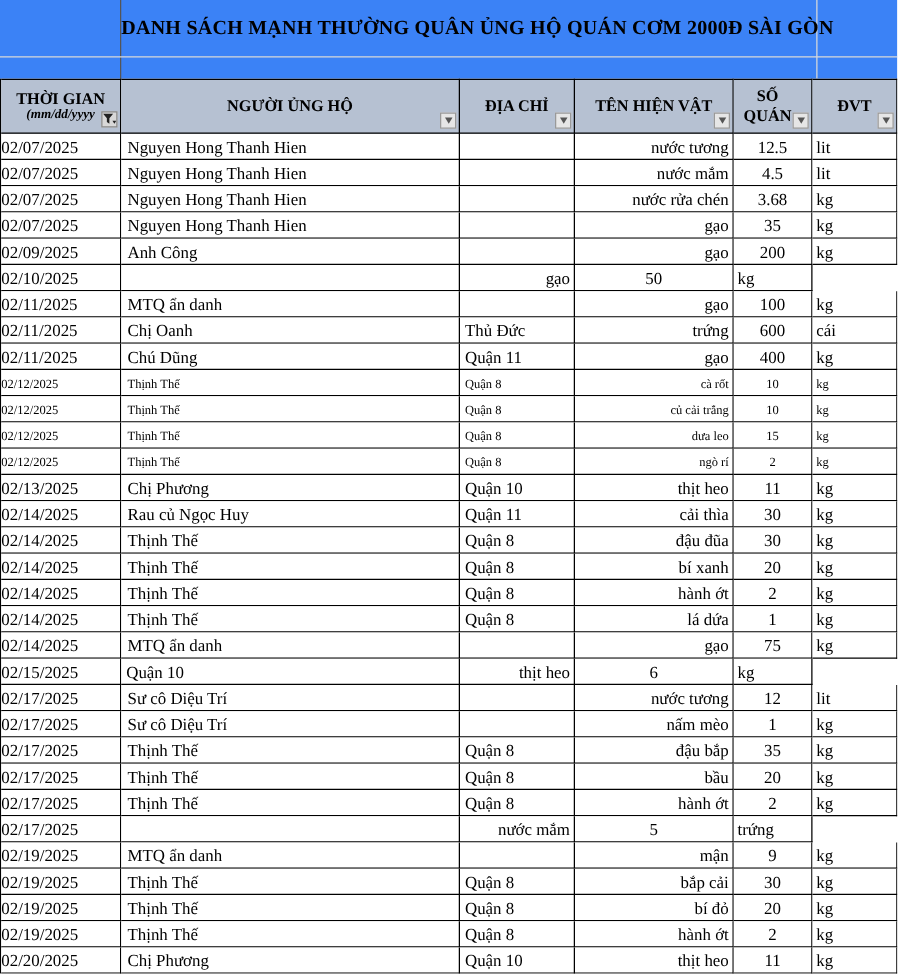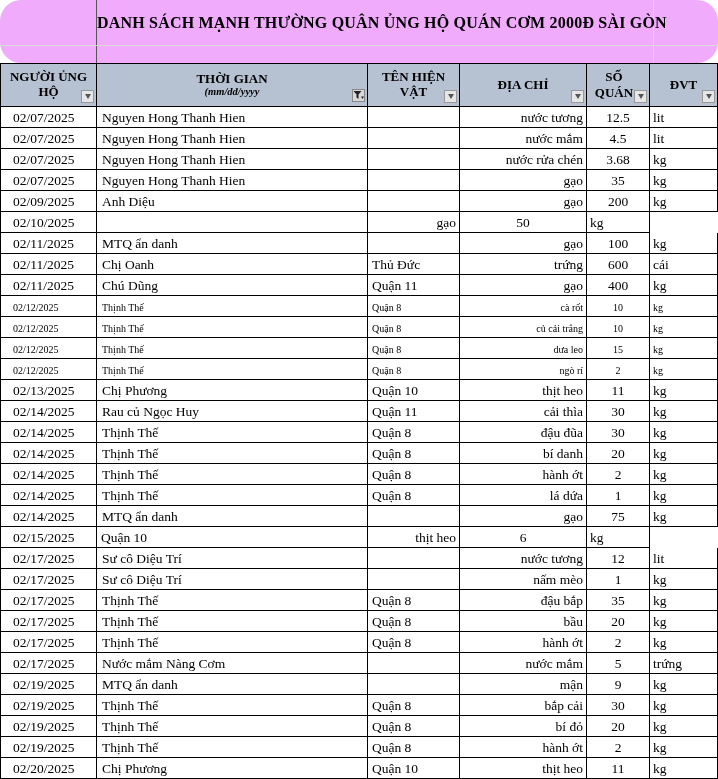--- a/index.html
+++ b/index.html
@@ -1,21 +1,21 @@
 <!DOCTYPE html>
 <html><head>
 <meta charset="utf-8">
 <style>
   * { margin:0; padding:0; box-sizing:border-box; }
   html,body { background:#fff; }
   body { font-family:"Liberation Serif","DejaVu Serif",serif; color:#000; }
   .screen { position:relative; width:718px; height:779px; background:#fff; overflow:hidden; }
 
   
-  .top-area { position:relative; width:718px; height:63px; background:#f0abfc;border-radius:21px; }
+  .top-area { position:relative; width:718px; height:63px; background:#3b82f6; }
   .gridline-h { position:absolute; left:0; top:45px; width:718px; height:1px; background:#d9d9d9; }
   .gridline-v { position:absolute; left:653px; top:0; width:1px; height:63px; background:#d9d9d9; }
   .title-divider { position:absolute; left:96px; top:0; width:1px; height:63px; background:#555; }
   .sheet-title { position:absolute; left:97px; top:14px; width:558px; text-align:center;
                  font-weight:bold; font-size:16px; letter-spacing:.2px; white-space:nowrap; }
 
   
   .table { position:absolute; left:0; top:63px; width:718px; border-left:1px solid #000; }
   .hrow, .drow { display:grid; grid-template-columns:96px 271px 92px 127px 63px 68px; }
   .hrow { height:44px; }
@@ -28,21 +28,21 @@
   .dd-btn .arr { width:0; height:0; border-left:3.5px solid transparent; border-right:3.5px solid transparent;
                  border-top:5px solid #555; }
   .filter-btn { position:absolute; right:2px; bottom:4px; width:13px; height:13px; background:#d8d8d8;
                 border:1px solid #888; display:flex; align-items:center; justify-content:center; cursor:pointer; }
 
   .drow { height:21px; }
   .dcell { border-right:1px solid #000; border-bottom:1px solid #000; background:#fff;
            display:flex; align-items:flex-end; font-size:13.5px; line-height:1.05;
            padding-bottom:2px; overflow:hidden; white-space:nowrap; }
   .drow.small .dcell { font-size:10px; padding-bottom:3px; }
-  .c-date    { padding-left:12px; }
+  .c-date    { padding-left:0; }
   .c-donor   { padding-left:5px; }
   .c-address { padding-left:4px;text-align:right; }
   .c-item    { justify-content:flex-end; padding-right:3px; }
   .c-qty     { justify-content:center;font-family:Liberation Serif, serif; }
   .c-unit    { padding-left:3px; }
 </style>
 </head>
 <body>
 
 <div class="screen">
@@ -51,46 +51,46 @@
     <div class="title-divider"></div>
     <div class="gridline-v"></div>
     <div class="gridline-h"></div>
     <div class="sheet-title">DANH SÁCH MẠNH THƯỜNG QUÂN ỦNG HỘ QUÁN CƠM 2000Đ SÀI GÒN</div>
   </div>
 
   <div class="table">
     <div class="hrow">
 
       <div class="hcell">
-        <span>NGƯỜI ỦNG HỘ</span>
-        <span class="dd-btn">
-            <span class="arr"></span>
-          </span>
-      </div>
-
-      <div class="hcell">
         <span>THỜI GIAN</span>
         <span class="sub">(mm/dd/yyyy</span>
         <span class="filter-btn">
           <svg width="11" height="11" viewBox="0 0 11 11">
             <polygon points="0.5,1 8.5,1 5.5,4.5 5.5,9 3.5,7.5 3.5,4.5" fill="#222"></polygon>
             <polygon points="8,6.5 11,6.5 9.5,9" fill="#222"></polygon>
           </svg>
         </span>
       </div>
 
       <div class="hcell">
+        <span>NGƯỜI ỦNG HỘ</span>
+        <span class="dd-btn">
+            <span class="arr"></span>
+          </span>
+      </div>
+
+      <div class="hcell">
+        <span>ĐỊA CHỈ</span>
+        <span class="dd-btn">
+            <span class="arr"></span>
+          </span>
+      </div>
+
+      <div class="hcell">
         <span>TÊN HIỆN VẬT</span>
-        <span class="dd-btn">
-            <span class="arr"></span>
-          </span>
-      </div>
-
-      <div class="hcell">
-        <span>ĐỊA CHỈ</span>
         <span class="dd-btn">
             <span class="arr"></span>
           </span>
       </div>
 
       <div class="hcell" style="line-height:1.25; padding:0 12px 0 4px;">
         <span style="white-space:normal;">SỐ QUÁN</span>
         <span class="dd-btn">
             <span class="arr"></span>
           </span>
@@ -132,21 +132,21 @@
         <div class="drow">
           <div class="dcell c-date">02/07/2025</div>
           <div class="dcell c-donor">Nguyen Hong Thanh Hien</div>
           <div class="dcell c-address"></div>
           <div class="dcell c-item">gạo</div>
           <div class="dcell c-qty">35</div>
           <div class="dcell c-unit">kg</div>
         </div>
         <div class="drow">
           <div class="dcell c-date">02/09/2025</div>
-          <div class="dcell c-donor">Anh Diệu</div>
+          <div class="dcell c-donor">Anh Công</div>
           <div class="dcell c-address"></div>
           <div class="dcell c-item">gạo</div>
           <div class="dcell c-qty">200</div>
           <div class="dcell c-unit">kg</div>
         </div>
         <div class="drow">
           <div class="dcell c-date">02/10/2025</div>
           <div class="dcell c-address"></div>
           <div class="dcell c-item">gạo</div>
           <div class="dcell c-qty">50</div>
@@ -229,21 +229,21 @@
           <div class="dcell c-donor">Thịnh Thế</div>
           <div class="dcell c-address">Quận 8</div>
           <div class="dcell c-item">đậu đũa</div>
           <div class="dcell c-qty">30</div>
           <div class="dcell c-unit">kg</div>
         </div>
         <div class="drow">
           <div class="dcell c-date">02/14/2025</div>
           <div class="dcell c-donor">Thịnh Thế</div>
           <div class="dcell c-address">Quận 8</div>
-          <div class="dcell c-item">bí danh</div>
+          <div class="dcell c-item">bí xanh</div>
           <div class="dcell c-qty">20</div>
           <div class="dcell c-unit">kg</div>
         </div>
         <div class="drow">
           <div class="dcell c-date">02/14/2025</div>
           <div class="dcell c-donor">Thịnh Thế</div>
           <div class="dcell c-address">Quận 8</div>
           <div class="dcell c-item">hành ớt</div>
           <div class="dcell c-qty">2</div>
           <div class="dcell c-unit">kg</div>
@@ -306,21 +306,20 @@
         <div class="drow">
           <div class="dcell c-date">02/17/2025</div>
           <div class="dcell c-donor">Thịnh Thế</div>
           <div class="dcell c-address">Quận 8</div>
           <div class="dcell c-item">hành ớt</div>
           <div class="dcell c-qty">2</div>
           <div class="dcell c-unit">kg</div>
         </div>
         <div class="drow">
           <div class="dcell c-date">02/17/2025</div>
-          <div class="dcell c-donor">Nước mắm Nàng Cơm</div>
           <div class="dcell c-address"></div>
           <div class="dcell c-item">nước mắm</div>
           <div class="dcell c-qty">5</div>
           <div class="dcell c-unit">trứng</div>
         </div>
         <div class="drow">
           <div class="dcell c-date">02/19/2025</div>
           <div class="dcell c-donor">MTQ ẩn danh</div>
           <div class="dcell c-address"></div>
           <div class="dcell c-item">mận</div>

